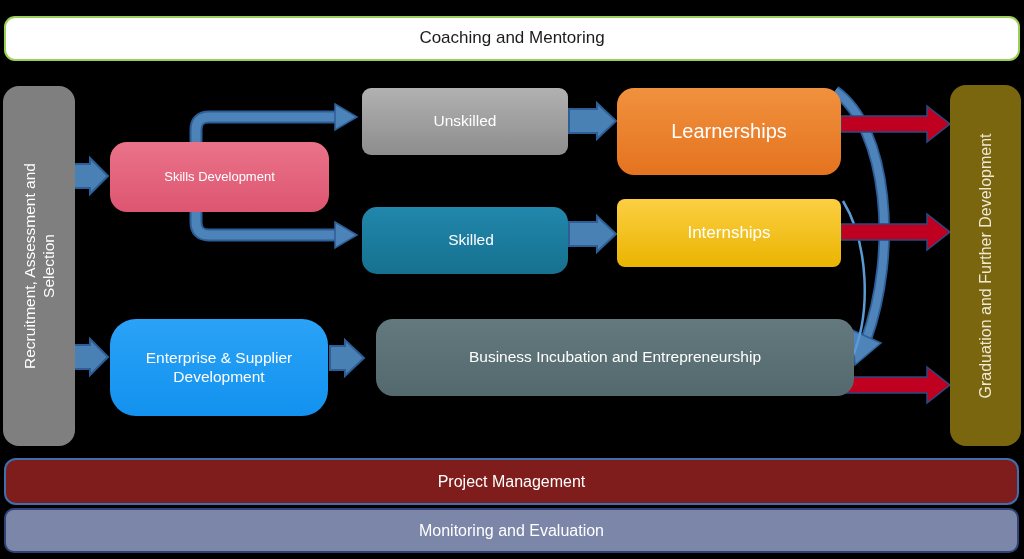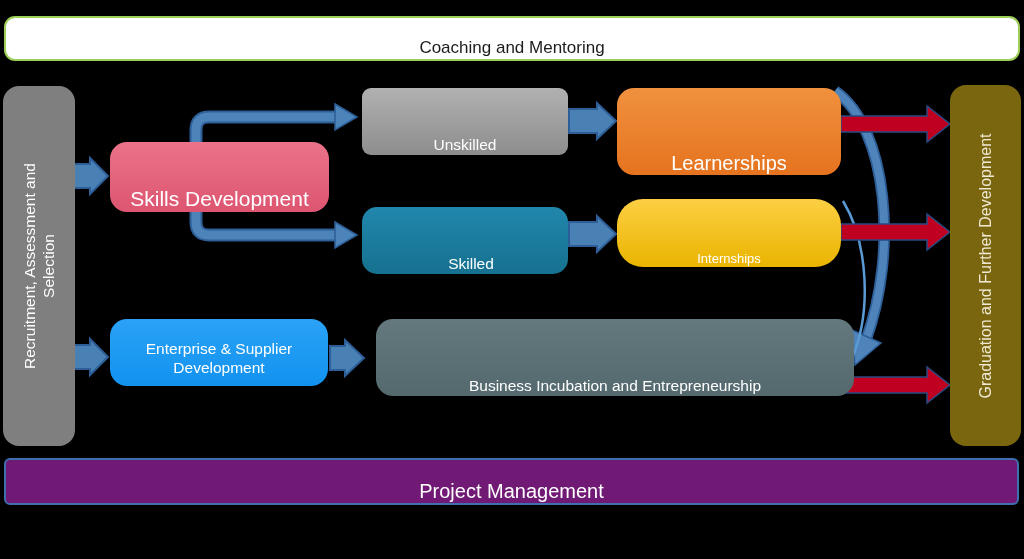--- a/index.html
+++ b/index.html
@@ -6,35 +6,35 @@
   .stage{
     position:relative;
     width:1024px;height:559px;
     background:#000;
     font-family:"Liberation Sans", sans-serif;
     overflow:hidden;
   }
   .connectors{position:absolute;left:0;top:0;width:1024px;height:559px;}
   .node{
     position:absolute;
-    display:flex;align-items:flex-end;justify-content:center;
+    display:flex;align-items:center;justify-content:center;
     text-align:center;color:#fff;
     line-height:1.22;
     box-sizing:border-box;
   }
   
   .bar-coaching{
     left:4px;top:16px;width:1016px;height:45px;
     background:#ffffff;border:2px solid #9ccf58;border-radius:11px;
     color:#1c1c1c;font-size:17px;
   }
   .bar-project{
     left:4px;top:458px;width:1015px;height:47px;
-    background:#701a75;border:2px solid #3e6fae;border-radius:6px;
-    font-size:20px;
+    background:#7f1d1d;border:2px solid #3e6fae;border-radius:12px;
+    font-size:16px;
   }
   .bar-monitoring{
     left:4px;top:508px;width:1015px;height:45px;
     background:#7b86a9;border:2px solid #2e4475;border-radius:10px;
     font-size:16px;
   }
   
   .vbar{position:absolute;}
   .vbar-left{left:3px;top:86px;width:72px;height:360px;background:#7f7f7f;border-radius:16px;}
   .vbar-right{left:950px;top:85px;width:71px;height:361px;background:#7a660f;border-radius:16px;}
@@ -43,40 +43,40 @@
     transform:translate(-50%,-50%) rotate(-90deg);
     display:flex;align-items:center;justify-content:center;
     text-align:center;white-space:normal;
     color:#fff;line-height:1.25;
   }
   .rot-left{width:250px;font-size:15.5px;}
   .rot-right{width:356px;font-size:16px;color:#efe9d3;white-space:nowrap;}
   
   .box-skills{
     left:110px;top:142px;width:219px;height:70px;border-radius:17px;
-    background:linear-gradient(180deg,#ea7389 0%,#dd5571 100%);font-size:21px;
+    background:linear-gradient(180deg,#ea7389 0%,#dd5571 100%);font-size:13px;
   }
   .box-unskilled{
     left:362px;top:88px;width:206px;height:67px;border-radius:9px;
     background:linear-gradient(180deg,#b1b1b1 0%,#8d8d8d 100%);font-size:15.5px;
   }
   .box-skilled{
     left:362px;top:207px;width:206px;height:67px;border-radius:15px;
     background:linear-gradient(180deg,#2187ac 0%,#16718f 100%);font-size:15.5px;padding-left:12px;
   }
   .box-learnerships{
     left:617px;top:88px;width:224px;height:87px;border-radius:17px;
     background:linear-gradient(180deg,#f0913e 0%,#e5731f 100%);font-size:20px;
   }
   .box-internships{
-    left:617px;top:199px;width:224px;height:68px;border-radius:26px;
-    background:linear-gradient(180deg,#fccf43 0%,#eab400 100%);font-size:13px;
+    left:617px;top:199px;width:224px;height:68px;border-radius:8px;
+    background:linear-gradient(180deg,#fccf43 0%,#eab400 100%);font-size:17px;
   }
   .box-enterprise{
-    left:110px;top:319px;width:218px;height:67px;border-radius:17px;
+    left:110px;top:319px;width:218px;height:97px;border-radius:26px;
     background:linear-gradient(180deg,#2aa2f7 0%,#1292ef 100%);font-size:15.5px;
     padding:8px 18px;
   }
   .box-business{
     left:363px;top:319px;width:478px;height:77px;border-radius:17px;
     background:linear-gradient(180deg,#64797e 0%,#54696e 100%);font-size:15.5px;margin-left:13px;
   }
 </style>
 </head>
 <body>
@@ -146,14 +146,17 @@
   <div class="node box-enterprise">
     <span>Enterprise &amp; Supplier Development</span>
   </div>
   <div class="node box-business">
     <span>Business Incubation and Entrepreneurship</span>
   </div>
 
   <div class="node bar-project">
     <span>Project Management</span>
   </div>
+  <div class="node bar-monitoring">
+    <span>Monitoring and Evaluation</span>
+  </div>
 
 </div>
 
 </body></html>

